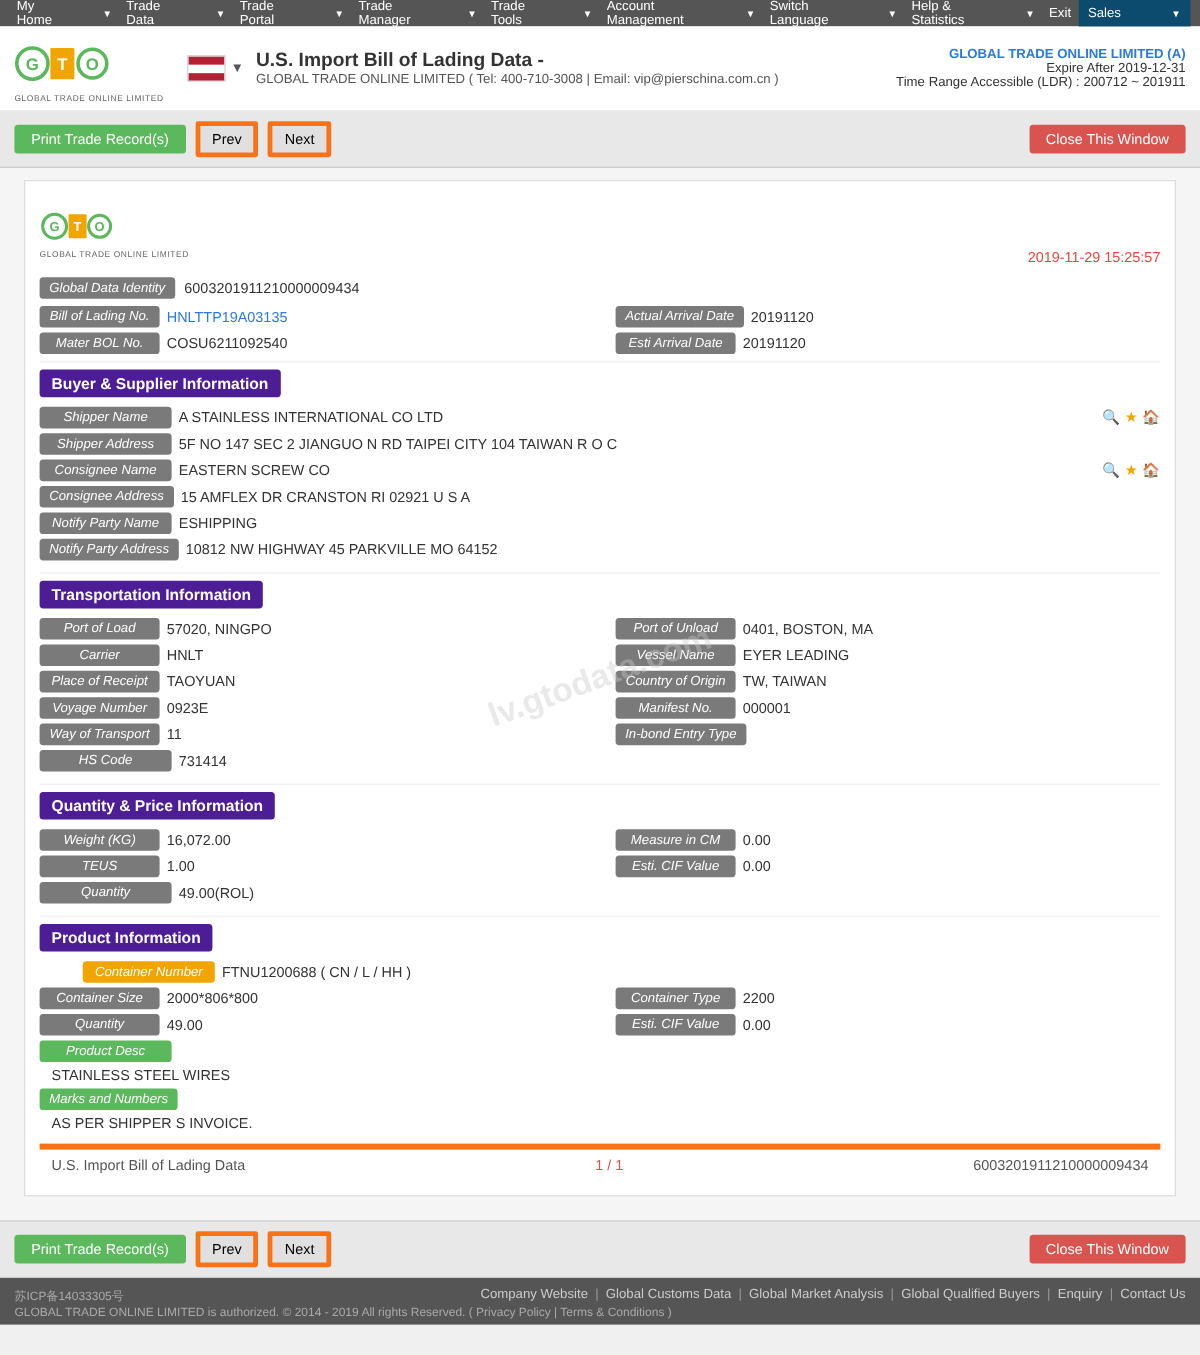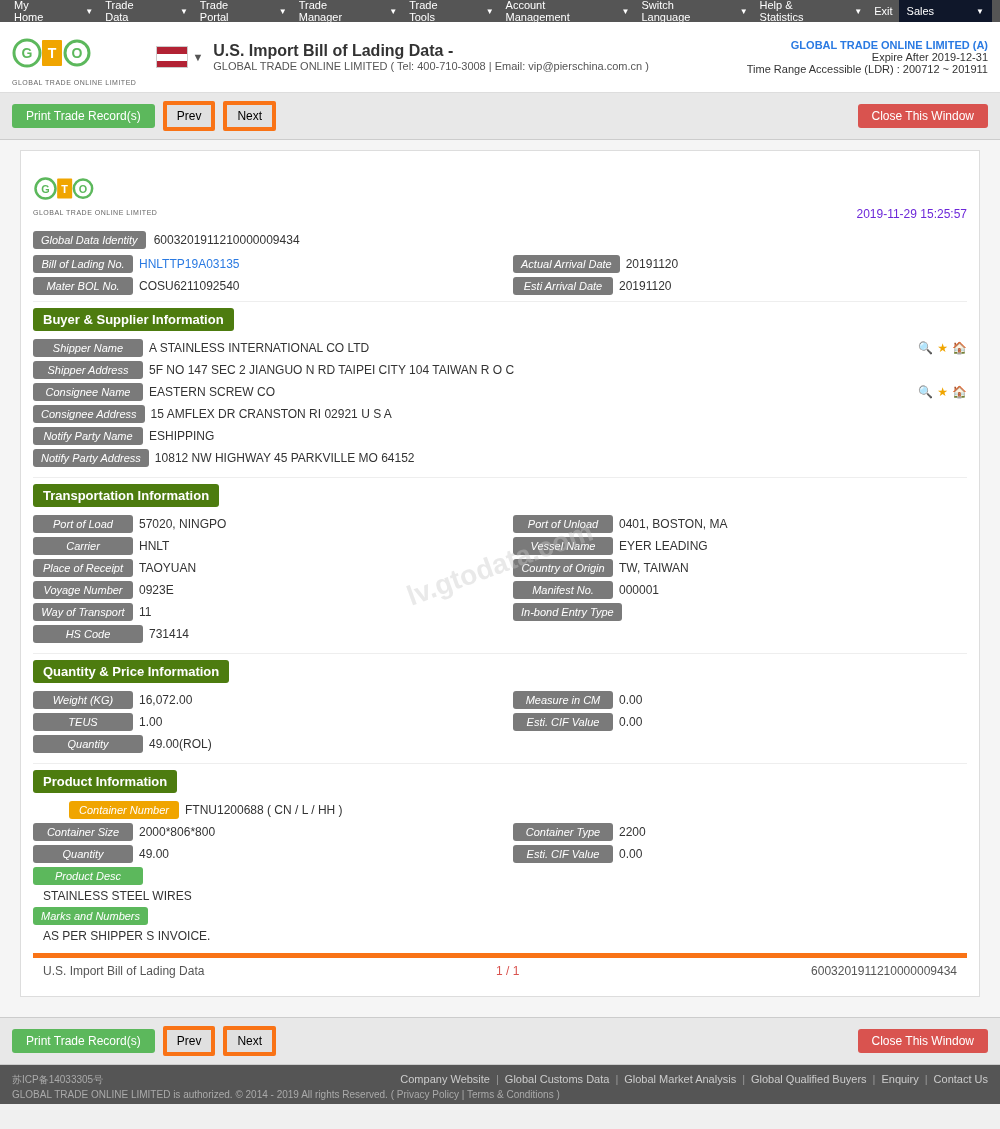--- a/index.html
+++ b/index.html
@@ -3,21 +3,21 @@
   <meta charset="utf-8">
   <style>
     * { box-sizing: border-box; margin: 0; padding: 0; }
     body { font-family: Arial, sans-serif; font-size: 12px; background: #f0f0f0; color: #333; width: 1000px; }
 
     
     .top-nav { background: #555; color: #fff; display: flex; align-items: center; padding: 0 8px; height: 22px; font-size: 11px; }
     .nav-item { display: flex; align-items: center; cursor: pointer; padding: 0 6px; height: 100%; gap: 40px; }
     .nav-arrow { font-size: 8px; margin-left: 2px; }
     .nav-spacer { flex: 1; }
-    .sales-btn { background: #0f172a; padding: 0 8px; }
+    .sales-btn { background: #0c4a6e; padding: 0 8px; }
 
     
     .header { background: #fff; display: flex; align-items: center; padding: 6px 12px; border-bottom: 1px solid #ddd; }
     .logo-area { display: flex; align-items: center; margin-right: 20px; }
     .header-title { flex: 1; }
     .header-title h2 { font-size: 16px; font-weight: bold; color: #333; }
     .header-title p { font-size: 11px; color: #555; }
     .header-right { text-align: right; font-size: 11px; }
     .header-right .company { color: #2a7ae2; font-weight: bold; }
     .header-right .expire { color: #333; }
@@ -28,35 +28,35 @@
     .btn-nav { background: #e0e0e0; border: 4px solid #f97316; padding: 4px 10px; cursor: pointer; font-size: 12px; border-radius: 2px; }
     .btn-close { background: #d9534f; color: #fff; border: none; padding: 5px 14px; cursor: pointer; border-radius: 3px; font-size: 12px; margin-left: auto; }
 
     
     .main-content { background: #f5f5f5; padding: 10px 20px; }
 
     
     .record-card { background: #fff; border: 1px solid #ddd; padding: 12px; margin-bottom: 10px; }
 
     .card-header { display: flex; justify-content: space-between; align-items: center; margin-bottom: 10px; }
-    .card-datetime { font-size: 12px; color: #6d28d9; margin-top: 44px; }
+    .card-datetime { font-size: 12px; color: #ef4444; margin-top: 44px; }
 
     
     .field-row { display: flex; align-items: center; margin-bottom: 4px; gap: 6px; }
     .field-label { background: #7a7a7a; color: #fff; padding: 3px 8px; border-radius: 3px; font-size: 11px; min-width: 110px; text-align: center; white-space: nowrap; font-style: italic; }
     .field-label.green { background: #5cb85c; }
     .field-label.orange { background: #f0a500; margin-left: 36px; }
     .field-value { font-size: 12px; color: #333; flex: 1; }
     .field-icons { display: flex; gap: 4px; margin-left: 4px; }
     .icon-search { color: #555; cursor: pointer; }
     .icon-star { color: #f0a500; cursor: pointer; }
     .icon-home { color: #d9534f; cursor: pointer; }
 
     
-    .section-header { background: #4d7c0f; color: #fff; padding: 4px 10px; border-radius: 3px; font-size: 13px; font-weight: bold; margin-bottom: 8px; display: inline-block; }
+    .section-header { background: #4c1d95; color: #fff; padding: 4px 10px; border-radius: 3px; font-size: 13px; font-weight: bold; margin-bottom: 8px; display: inline-block; }
 
     .section { margin-bottom: 10px; }
 
     
     .two-col-row { display: flex; gap: 26px; margin-bottom: 4px; }
     .two-col-row .col { flex: 1; display: flex; align-items: center; gap: 6px; }
     .two-col-row .field-label { min-width: 100px; }
 
     
     .global-id-row { display: flex; align-items: center; margin-bottom: 6px; }

